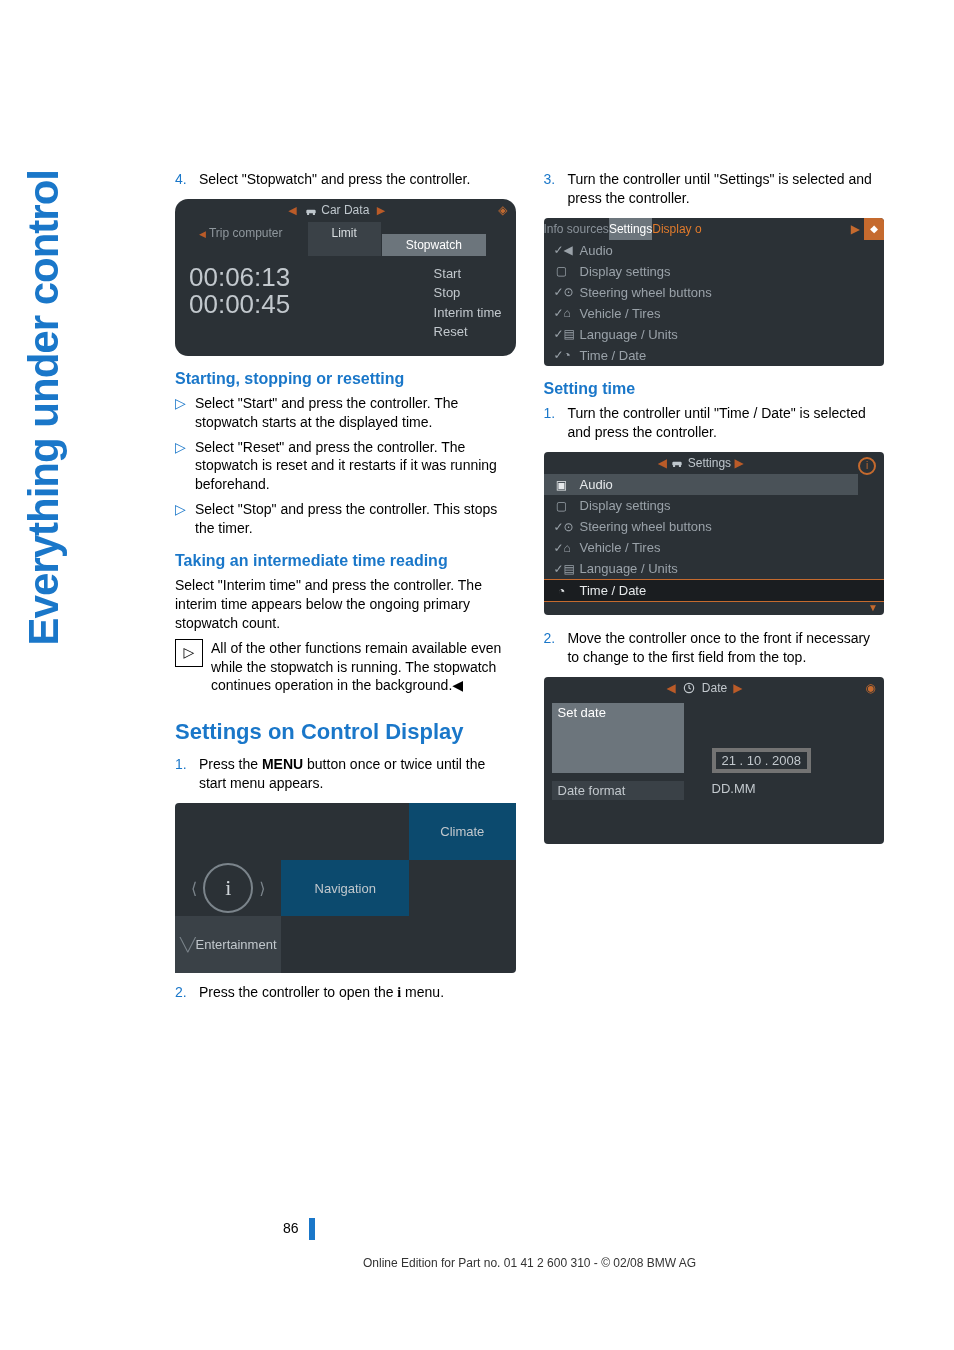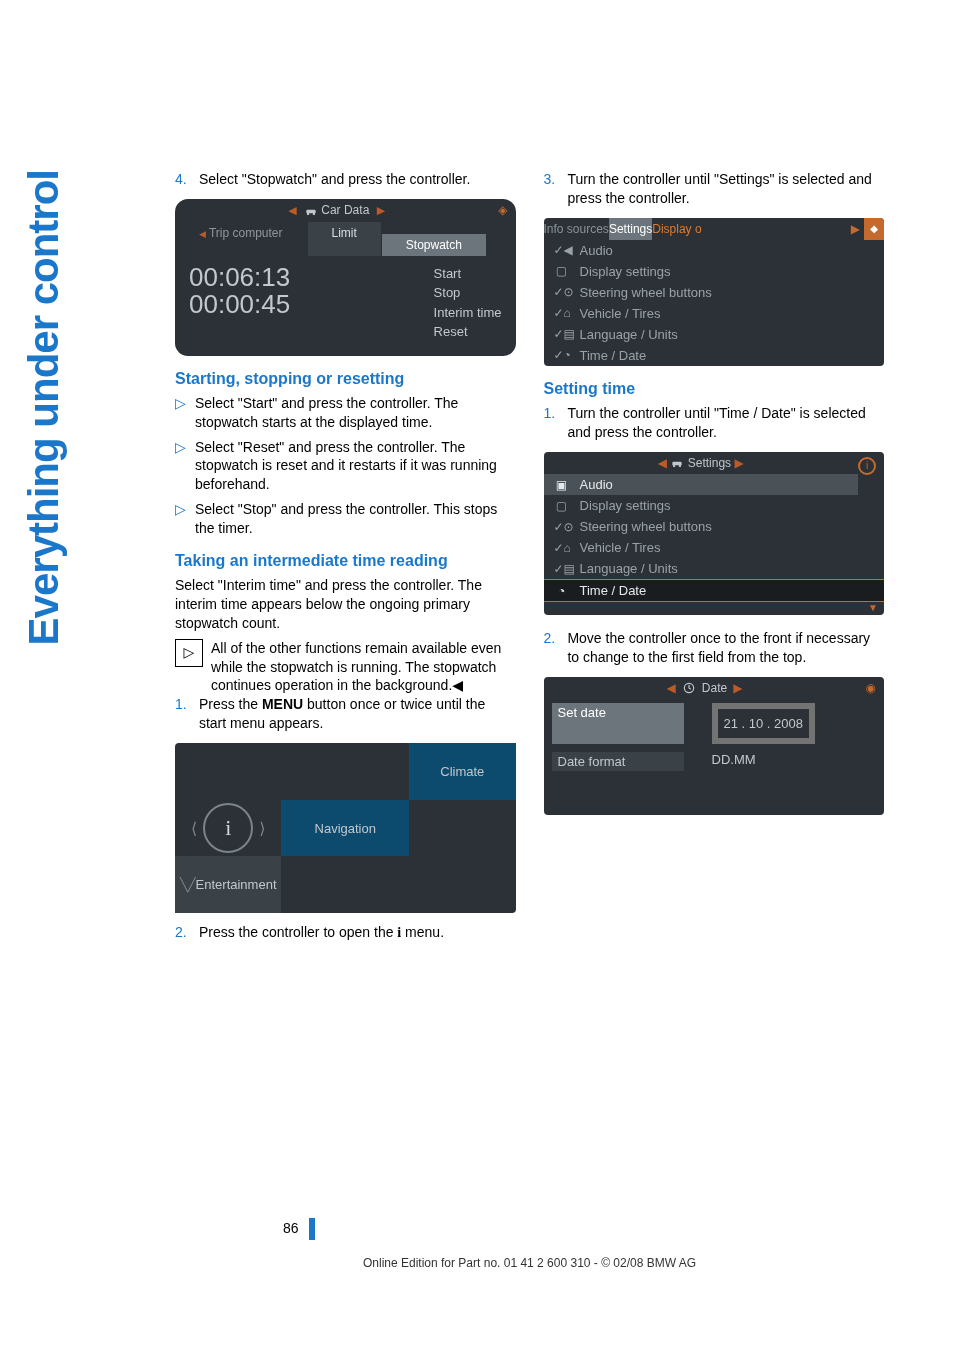--- a/index.html
+++ b/index.html
@@ -217,21 +217,21 @@
   .date-screen .title-center .dot3 {
     float:right; margin-right:8px; color:#c56a2e;
   }
   .date-row {
     display:flex; padding:4px 8px; gap:28px;
   }
   .date-row .lbl { width:120px; background:#3a4147; padding:2px 6px;}
   .date-row .val {}
   .date-row.selrow .lbl { background:#6c757c; color:#fff;}
   .date-row.selrow .valbox {
-    border:6px solid #737373; padding:7px 6px;
+    border:4px solid #737373; padding:1px 6px;margin-top:45px;
   }
   .date-screen .spacer { height:40px;}
 
   .footer-line {
     position:absolute;
     left:175px;
     right:70px;
     bottom:80px;
     text-align:center;
     font-size:12px;
@@ -327,20 +327,21 @@
         </ul>
 
         <div class="bluehead">Taking an intermediate time reading</div>
         <div class="para">Select "Interim time" and press the controller. The interim time appears below the ongoing primary stopwatch count.</div>
 
         <div class="infobox">
           <div class="iconbox">▷</div>
           <div>All of the other functions remain available even while the stopwatch is running. The stopwatch continues operation in the background.◀</div>
         </div>
 
+        <div class="sectionhead">Settings on Control Display</div>
         <div class="num-step">
           <span class="num">1.</span>
           <span class="body">
             <span>Press the </span><b>MENU</b><span> button once or twice until the start menu appears.</span>
           </span>
         </div>
 
         <div class="nav-screen">
           <div></div>
           <div></div>

